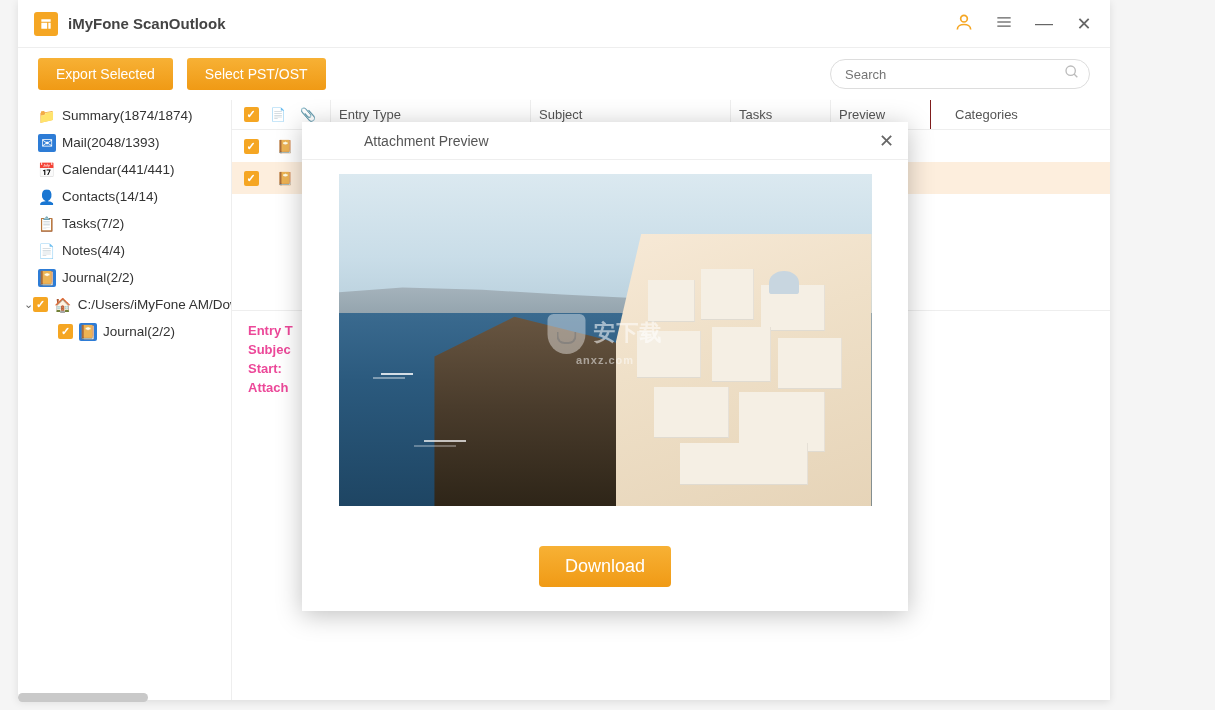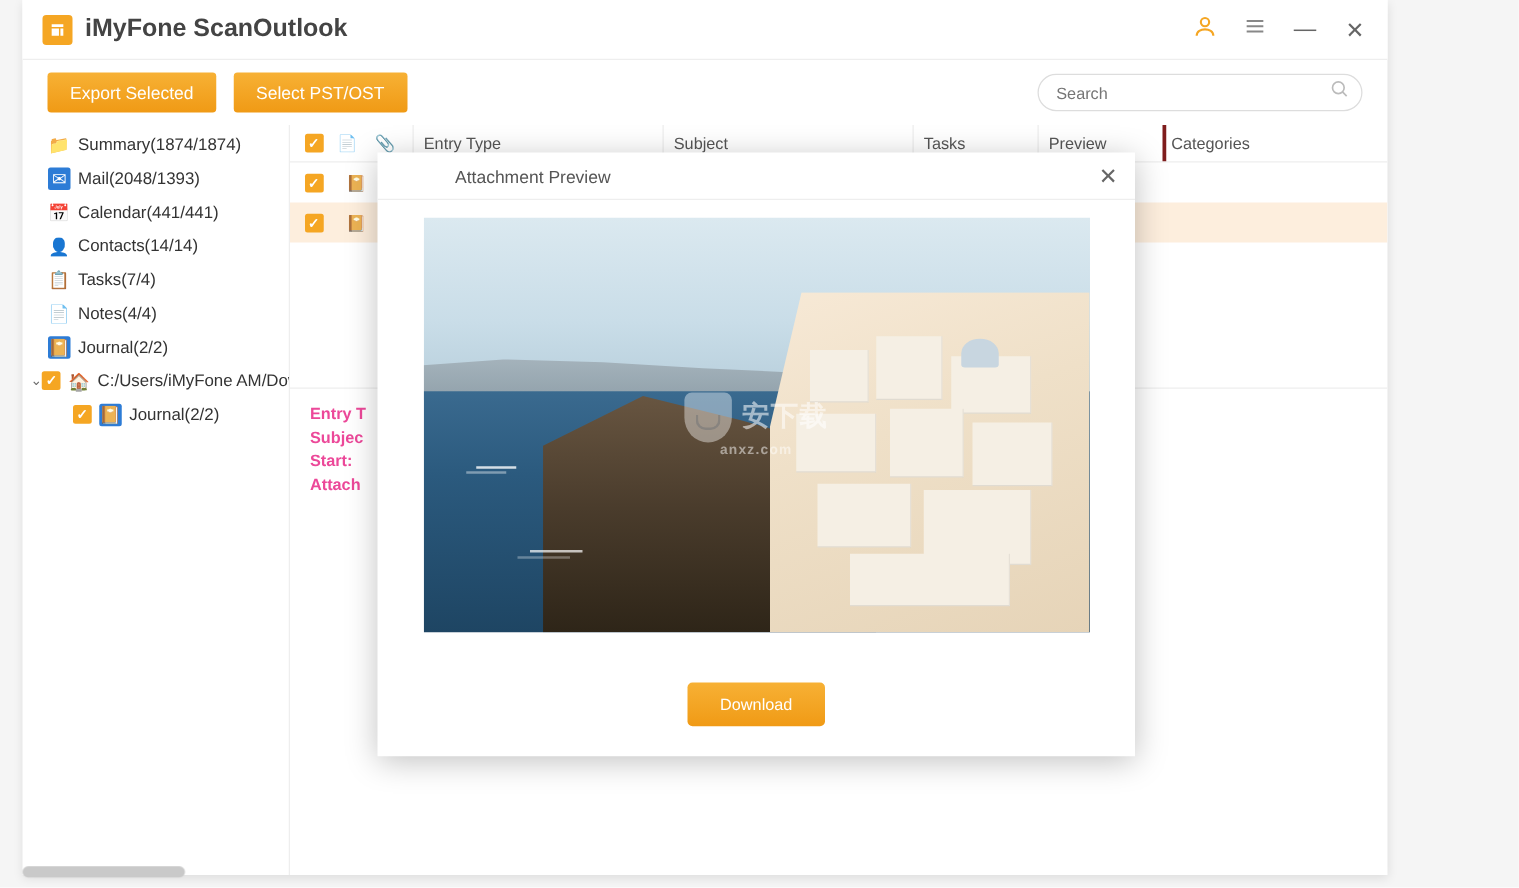--- a/index.html
+++ b/index.html
@@ -1,21 +1,21 @@
 <!DOCTYPE html>
 <html><head>
 <meta charset="utf-8">
 <style>
 * { margin: 0; padding: 0; box-sizing: border-box; font-family: "Segoe UI", Arial, sans-serif; }
 body { background: #f5f5f5; width: 1215px; height: 710px; overflow: hidden; position: relative; }
 .app { background: #fff; width: 1092px; height: 700px; margin: 0 auto; margin-left: 18px; box-shadow: 0 2px 8px rgba(0,0,0,0.1); display: flex; flex-direction: column; position: relative; }
 .titlebar { height: 48px; background: #fff; display: flex; align-items: center; padding: 0 16px; border-bottom: 1px solid #eee; }
 .logo-box { width: 24px; height: 24px; background: #f5a623; border-radius: 3px; display: flex; align-items: center; justify-content: center; margin-right: 10px; }
 .logo-box svg { width: 14px; height: 14px; }
-.app-title { font-size: 20px; font-weight: 600; color: #444; flex: 1; }
+.app-title { font-size: 15px; font-weight: 600; color: #444; flex: 1; }
 .titlebar-right { display: flex; align-items: center; gap: 20px; }
 .titlebar-right .icon-btn { cursor: pointer; color: #f5a623; }
 .titlebar-right .window-btn { cursor: pointer; color: #666; font-size: 18px; width: 20px; text-align: center; }
 .toolbar { height: 52px; display: flex; align-items: center; padding: 0 20px; gap: 14px; }
 .btn-orange { background: linear-gradient(#f7b135,#f09a15); color: #fff; border: none; border-radius: 3px; padding: 8px 18px; font-size: 14px; cursor: pointer; }
 .search-wrap { margin-left: auto; position: relative; }
 .search-input { width: 260px; height: 30px; border: 1px solid #ddd; border-radius: 15px; padding: 0 36px 0 14px; font-size: 13px; outline: none; color: #7f1d1d; }
 .search-icon-pos { position: absolute; right: 10px; top: 50%; transform: translateY(-50%); color: #999; }
 .main { flex: 1; display: flex; overflow: hidden; }
 .sidebar { width: 238px; border-right: 1px solid #eee; overflow-y: auto; padding-top: 2px; }
@@ -37,21 +37,21 @@
 .home-ico { color: #f5a623; }
 .content { flex: 1; display: flex; flex-direction: column; }
 .grid-header { display: flex; height: 30px; border-bottom: 1px solid #eee; align-items: center; font-size: 13px; color: #555; }
 .col-check { width: 38px; display: flex; justify-content: center; }
 .col-icon { width: 30px; }
 .col-attach { width: 30px; }
 .col-entry { width: 200px; border-left: 1px solid #eee; padding-left: 8px; height: 100%; display: flex; align-items: center; }
 .col-subject { width: 200px; border-left: 1px solid #eee; padding-left: 8px; height: 100%; display: flex; align-items: center; }
 .col-start { width: 100px; border-left: 1px solid #eee; padding-left: 8px; height: 100%; display: flex; align-items: center; }
 .col-duration { width: 100px; border-left: 1px solid #eee; padding-left: 8px; height: 100%; display: flex; align-items: center; }
-.col-categories { width: 180px; border-left: 3px solid #7f1d1d; padding-left: 4px; height: 100%; display: flex; align-items: center; }
+.col-categories { width: 180px; border-left: 1px solid #7f1d1d; padding-left: 24px; height: 100%; display: flex; align-items: center; }
 .grid-body { }
 .grid-row { display: flex; height: 32px; align-items: center; font-size: 13px; color: #444; }
 .grid-row.sel { background: #fdeedd; }
 .grid-row .chk { width: 15px; height: 15px; border-radius: 2px; display: flex; align-items: center; justify-content: center; }
 .grid-row .chk.on { background: #f5a623; }
 .grid-row .chk.on::after { content: "✓"; color: #fff; font-size: 11px; font-weight: bold; }
 .grid-row .icon-cell { width: 30px; display: flex; justify-content: center; }
 .row-text { padding-left: 8px; overflow: hidden; text-overflow: ellipsis; white-space: nowrap; }
 .details { border-top: 1px solid #eee; padding: 12px 16px; font-size: 13px; text-align: left;}
 .details-row { display: flex; margin-bottom: 4px; }
@@ -69,21 +69,21 @@
 .buildings { position: absolute; right: 0; top: 18%; width: 48%; height: 82%; background: linear-gradient(160deg,#f7e9d6 0%,#efe0c8 40%,#e6d4b8 100%); clip-path: polygon(10% 0, 100% 0, 100% 100%, 0 100%, 0 40%); }
 .building-detail { position: absolute; right: 4%; top: 25%; width: 40%; height: 70%; }
 .b-block { position: absolute; background: #f5efe4; border-right: 1px solid rgba(0,0,0,0.06); border-bottom: 1px solid rgba(0,0,0,0.08); }
 .b-dome { position: absolute; background: #c8d6e0; border-radius: 50% 50% 10% 10%; }
 .boat-wake { position: absolute; left: 8%; top: 60%; width: 6%; height: 2px; background: rgba(255,255,255,0.8); box-shadow: -8px 4px 0 rgba(255,255,255,0.4); }
 .boat-wake2 { position: absolute; left: 16%; top: 80%; width: 8%; height: 2px; background: rgba(255,255,255,0.7); box-shadow: -10px 5px 0 rgba(255,255,255,0.3); }
 .watermark { position: absolute; left: 50%; top: 50%; transform: translate(-50%,-50%); color: rgba(255,255,255,0.55); font-size: 22px; font-weight: 600; text-align: center; letter-spacing: 1px; }
 .watermark-sub { font-size: 11px; opacity: 0.9; }
 .wm-shield { display: inline-block; width: 38px; height: 40px; background: rgba(255,255,255,0.4); border-radius: 6px 6px 50% 50%; margin-right: 8px; vertical-align: middle; position: relative; }
 .wm-shield::after { content: ""; position: absolute; left: 50%; top: 18px; transform: translateX(-50%); width: 16px; height: 10px; border: 2px solid rgba(120,120,120,0.6); border-top: none; border-radius: 0 0 8px 8px; }
-.download-btn { margin-top: 40px; background: linear-gradient(#f7b135,#f09a15); color: #fff; border: none; border-radius: 4px; padding: 10px 26px; font-size: 13px; cursor: pointer; }
+.download-btn { margin-top: 40px; background: linear-gradient(#f7b135,#f09a15); color: #fff; border: none; border-radius: 4px; padding: 10px 26px; font-size: 18px; cursor: pointer; }
 .bottom-scroll { position: absolute; left: 18px; bottom: 8px; width: 130px; height: 9px; background: #c9c9c9; border-radius: 5px; }
 </style>
 </head>
 <body>
 
 <div class="app">
 
   <div class="titlebar">
     <div class="logo-box">
       <svg viewBox="0 0 24 24" fill="#fff">
@@ -138,21 +138,21 @@
       <div class="tree-item">
         <span class="ficon cal-ico">📅</span>
         <span>Calendar(441/441)</span>
       </div>
       <div class="tree-item">
         <span class="ficon contacts-ico">👤</span>
         <span>Contacts(14/14)</span>
       </div>
       <div class="tree-item">
         <span class="ficon tasks-ico">📋</span>
-        <span>Tasks(7/4)</span>
+        <span>Tasks(7/2)</span>
       </div>
       <div class="tree-item">
         <span class="ficon notes-ico">📄</span>
         <span>Notes(4/4)</span>
       </div>
       <div class="tree-item">
         <span class="ficon journal-ico">📔</span>
         <span>Journal(2/2)</span>
       </div>
       <div class="tree-item indent1">

